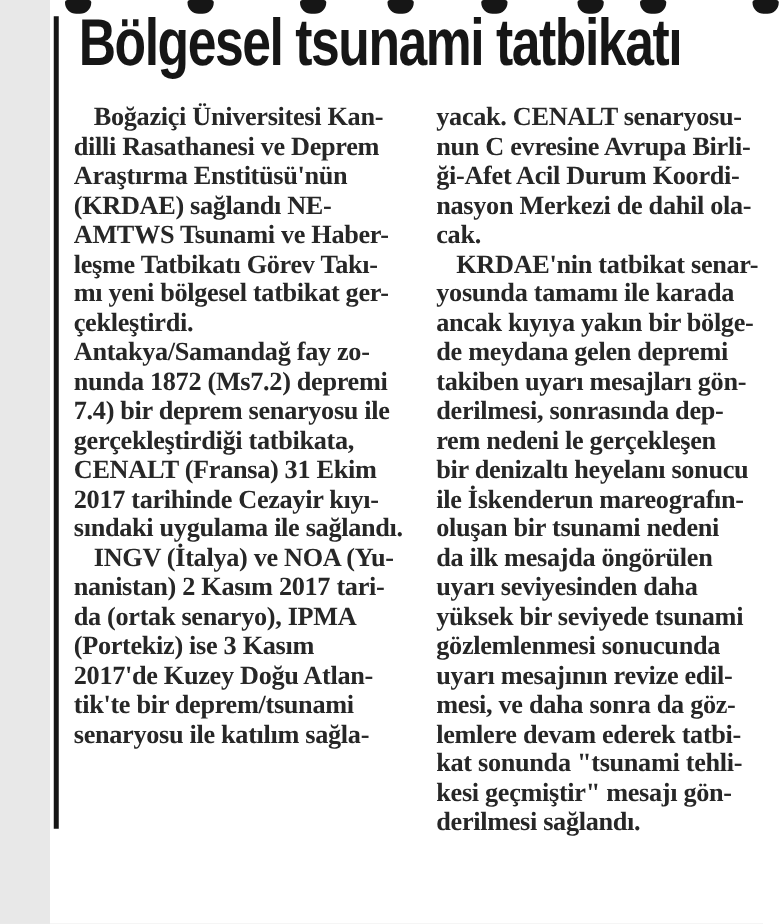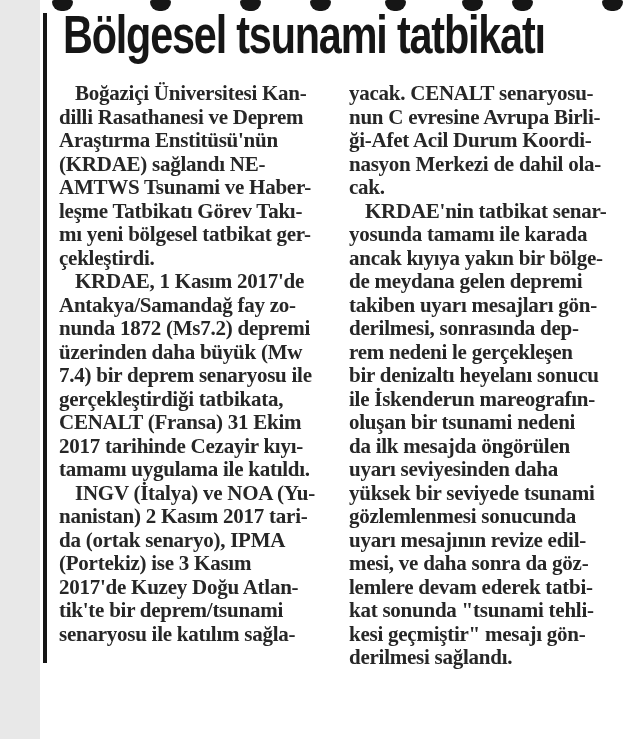--- a/index.html
+++ b/index.html
@@ -79,29 +79,27 @@
 
   <div class="col col-left">
       <div class="line indent">Boğaziçi Üniversitesi Kan-</div>
       <div class="line">dilli Rasathanesi ve Deprem</div>
       <div class="line">Araştırma Enstitüsü'nün</div>
       <div class="line">(KRDAE) sağlandı NE-</div>
       <div class="line">AMTWS Tsunami ve Haber-</div>
       <div class="line">leşme Tatbikatı Görev Takı-</div>
       <div class="line">mı yeni bölgesel tatbikat ger-</div>
       <div class="line">çekleştirdi.</div>
-      <div class="line indent">KRDAE, 1 Kasım 2017'de</div>
       <div class="line">Antakya/Samandağ fay zo-</div>
       <div class="line">nunda 1872 (Ms7.2) depremi</div>
-      <div class="line">üzerinden daha büyük (Mw</div>
       <div class="line">7.4) bir deprem senaryosu ile</div>
       <div class="line">gerçekleştirdiği tatbikata,</div>
       <div class="line">CENALT (Fransa) 31 Ekim</div>
       <div class="line">2017 tarihinde Cezayir kıyı-</div>
-      <div class="line">tamamı uygulama ile katıldı.</div>
+      <div class="line">sındaki uygulama ile sağlandı.</div>
       <div class="line indent">INGV (İtalya) ve NOA (Yu-</div>
       <div class="line">nanistan) 2 Kasım 2017 tari-</div>
       <div class="line">da (ortak senaryo), IPMA</div>
       <div class="line">(Portekiz) ise 3 Kasım</div>
       <div class="line">2017'de Kuzey Doğu Atlan-</div>
       <div class="line">tik'te bir deprem/tsunami</div>
       <div class="line">senaryosu ile katılım sağla-</div>
     </div>
 
   <div class="col col-right">

